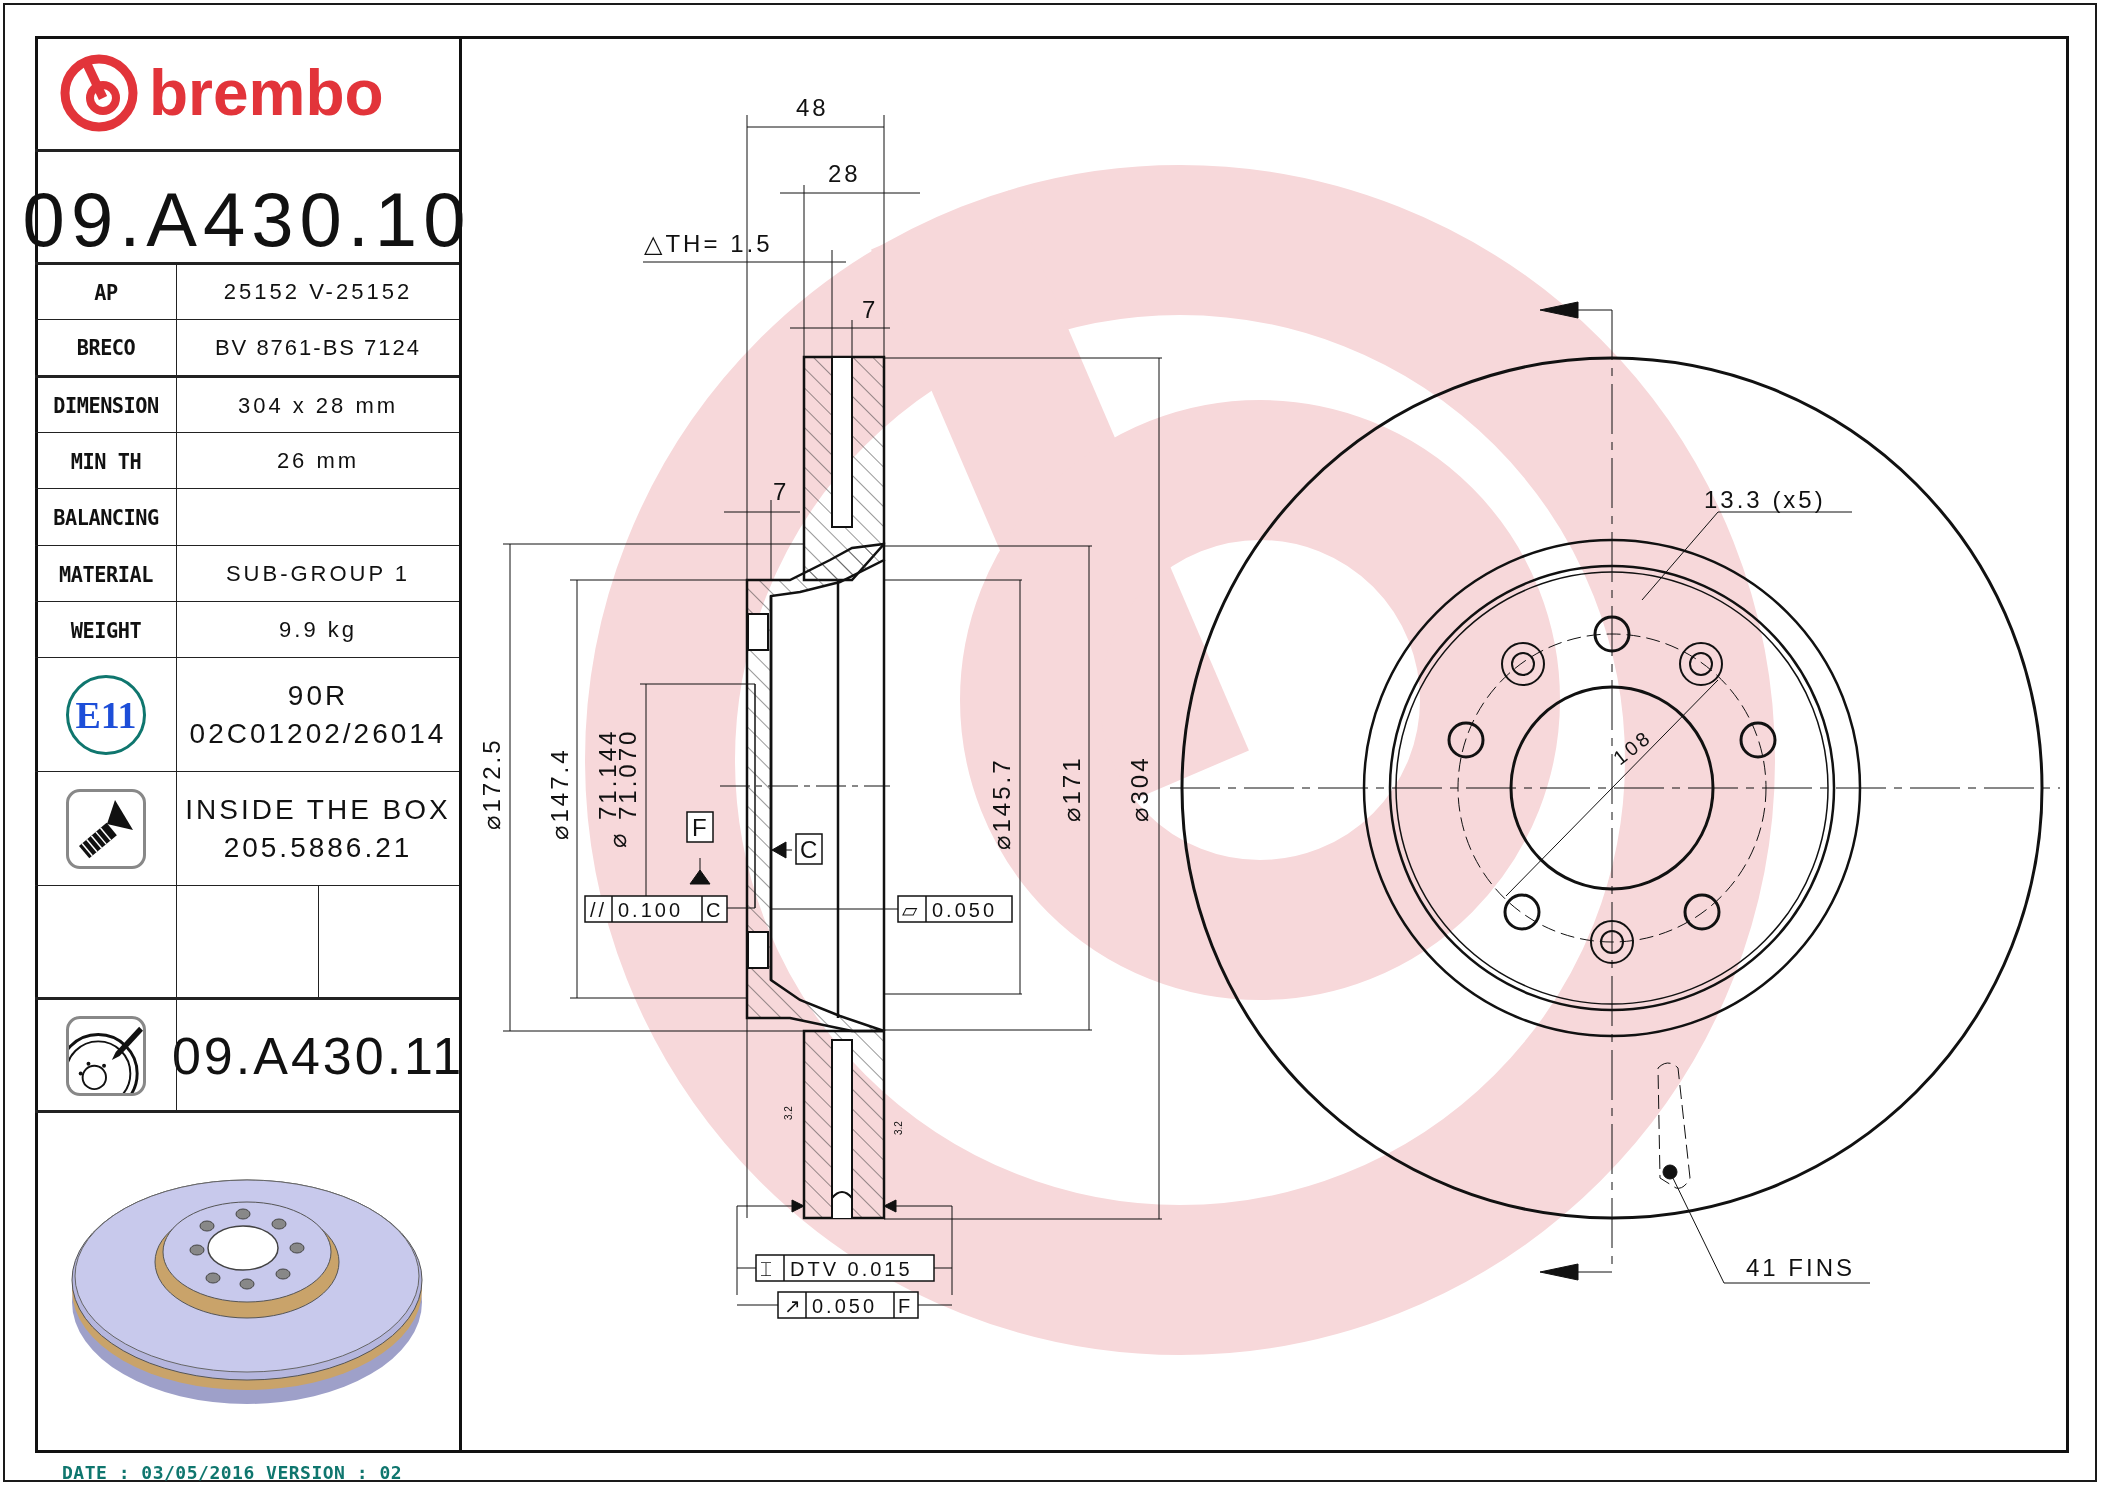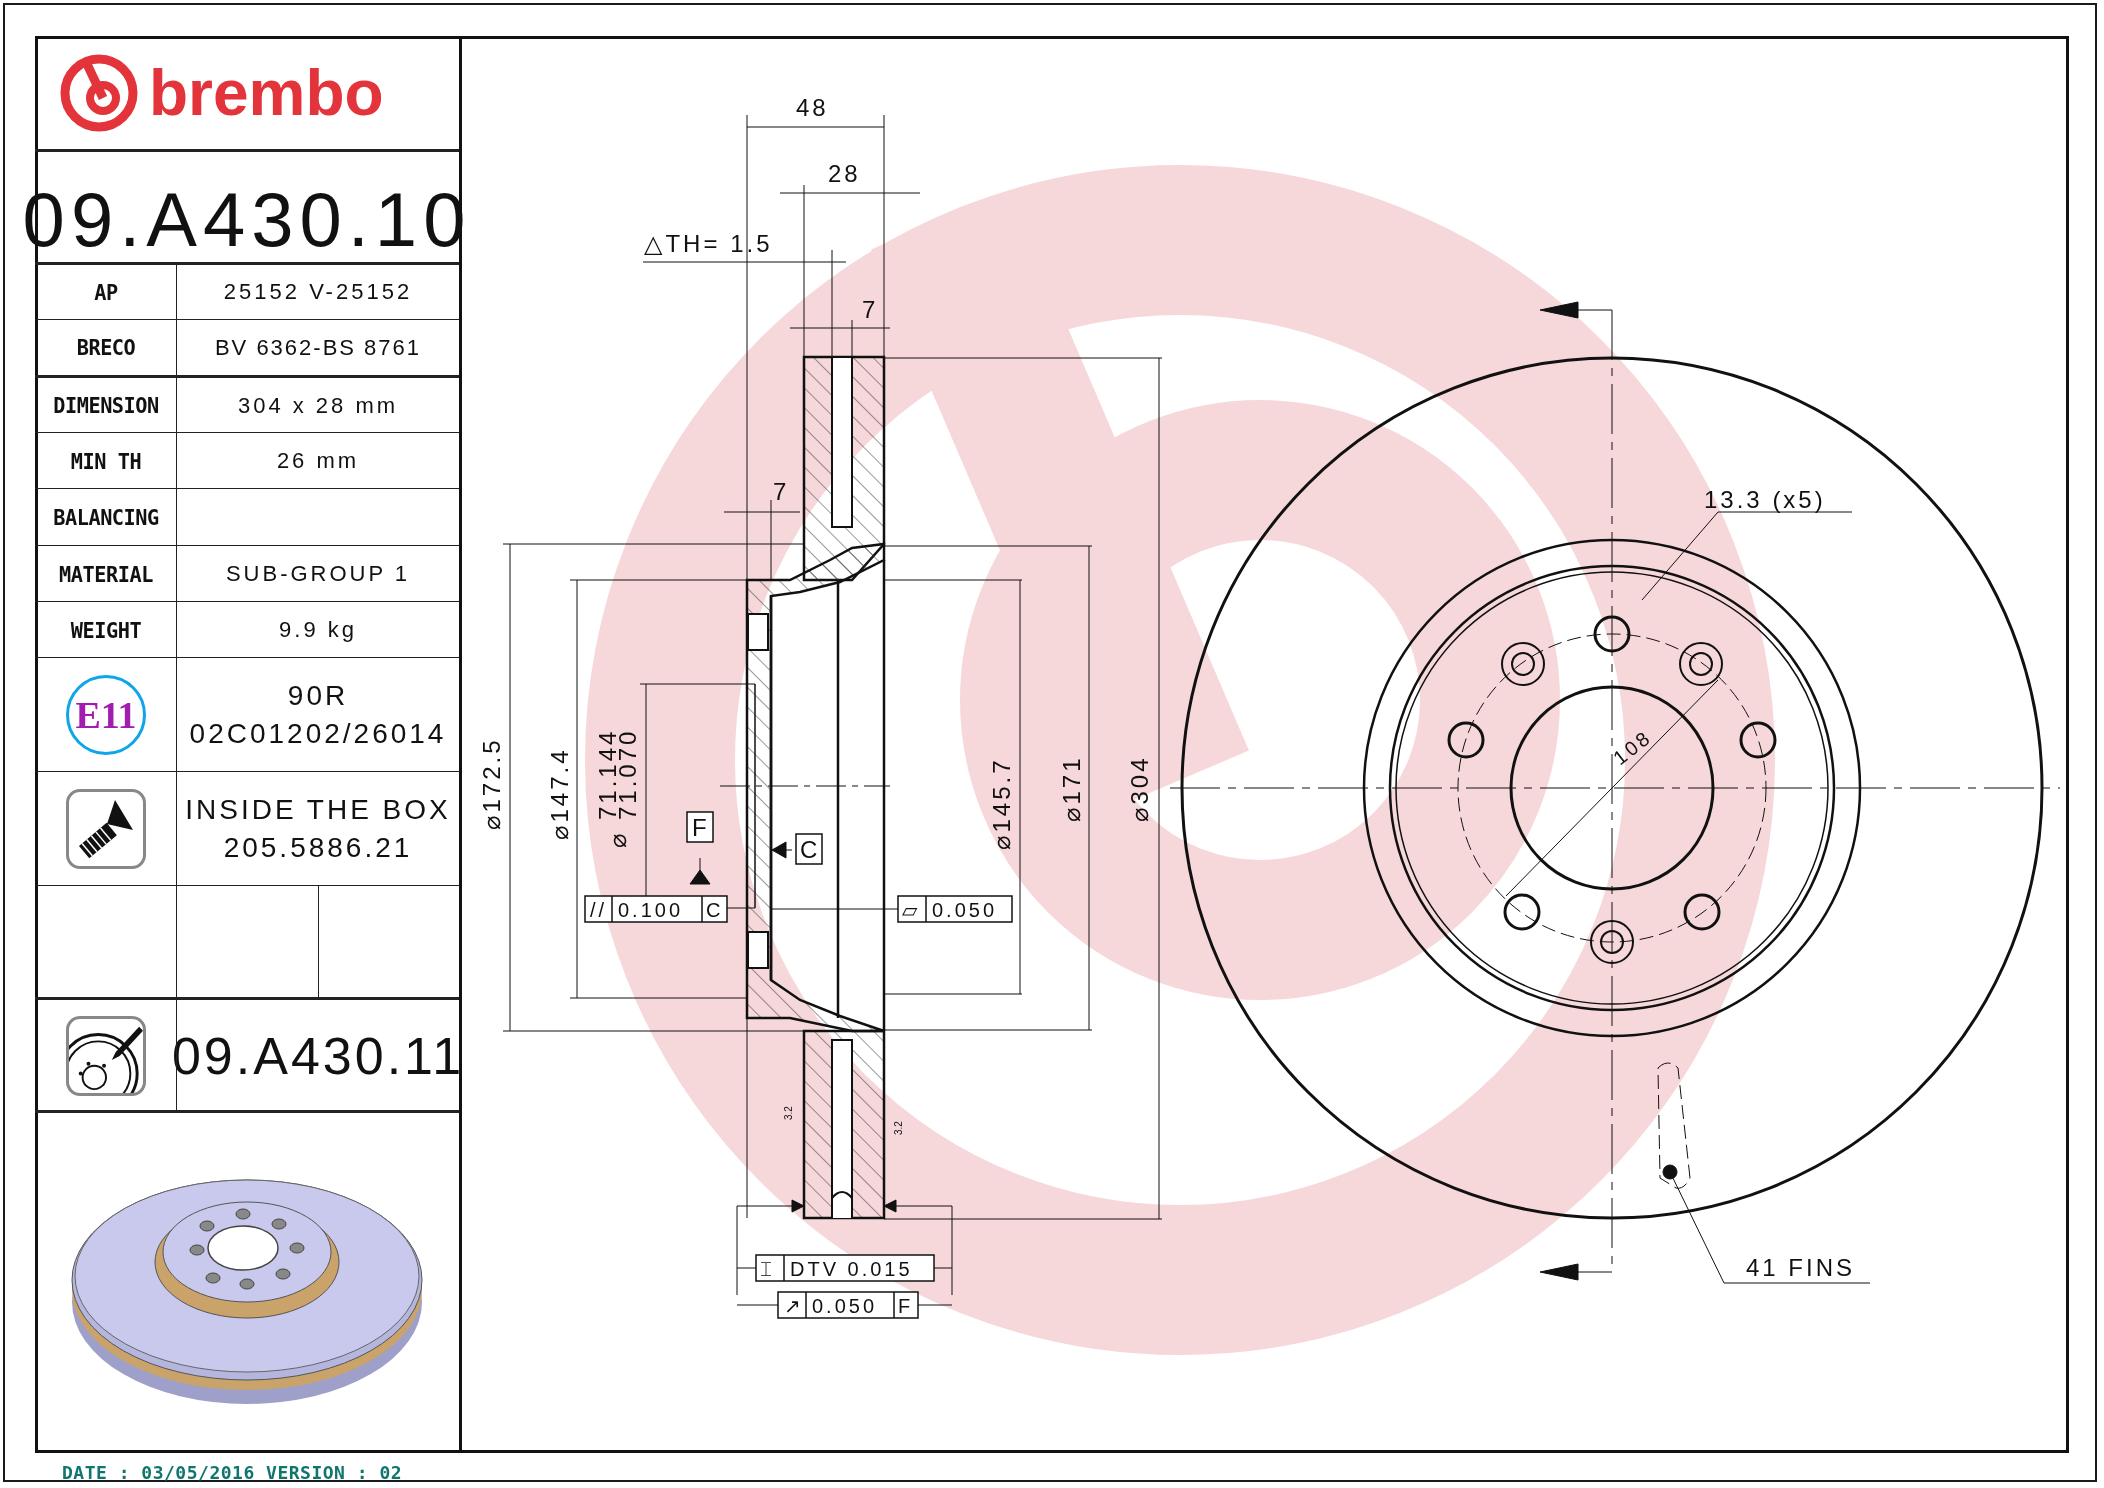--- a/index.html
+++ b/index.html
@@ -10,21 +10,21 @@
   .panel{position:absolute;left:35px;top:36px;width:427px;height:1417px;border-right:3px solid #111;box-sizing:border-box;}
   .cell{position:absolute;box-sizing:border-box;display:flex;align-items:center;justify-content:center;text-align:center;color:#111;}
   .hline{position:absolute;left:0;width:424px;background:#222;}
   .vline{position:absolute;background:#222;}
   .lbl{font-family:"DejaVu Sans Mono","Liberation Mono",monospace;font-weight:bold;font-size:22px;letter-spacing:-0.5px;transform:scaleX(0.92);}
   .val{font-family:"Liberation Sans",sans-serif;font-size:22px;letter-spacing:3px;}
   .big{font-family:"Liberation Sans",sans-serif;font-size:76px;letter-spacing:6px;}
   .mid{font-family:"Liberation Sans",sans-serif;font-size:52px;letter-spacing:3px;text-align:center;}
   .two{line-height:38px;}
   .icon-box{width:80px;height:80px;border:3px solid #888;border-radius:14px;box-sizing:border-box;display:flex;align-items:center;justify-content:center;overflow:hidden;background:#fff;}
-  .e11{width:80px;height:80px;border:3px solid #0ea5e9;border-radius:50%;box-sizing:border-box;display:flex;align-items:center;justify-content:center;font-family:"Liberation Serif",serif;font-weight:bold;font-size:38px;color:#a21caf;text-align:right;}
+  .e11{width:80px;height:80px;border:3px solid #0f766e;border-radius:50%;box-sizing:border-box;display:flex;align-items:center;justify-content:center;font-family:"Liberation Serif",serif;font-weight:bold;font-size:38px;color:#1d4ed8;text-align:right;}
   .date{position:absolute;left:62px;top:1462px;font-family:"DejaVu Sans Mono","Liberation Mono",monospace;font-weight:bold;font-size:18px;color:#0f766e;letter-spacing:0.5px;}
   .drawing{position:absolute;left:0;top:0;width:2104px;height:1488px;}
   .dimtxt{font-family:"Liberation Sans",sans-serif;font-size:24px;letter-spacing:3px;fill:#111;}
   .smalltxt{font-family:"Liberation Sans",sans-serif;font-size:20px;letter-spacing:3px;fill:#111;}
 </style>
 </head>
 <body>
 
 <div class="page">
 
@@ -235,21 +235,21 @@
     <div class="hline" style="top:113px;height:3px;"></div>
 
     <div class="cell big" style="left:0;top:128px;width:424px;height:111px;text-align:center;">09.A430.10</div>
     <div class="hline" style="top:226px;height:3px;"></div>
 
     <div class="cell lbl" style="left:0;top:229px;width:142px;height:54px;">AP</div>
     <div class="cell val" style="left:142px;top:229px;width:282px;height:54px;">25152 V-25152</div>
     <div class="hline" style="top:283px;height:1px;"></div>
 
     <div class="cell lbl" style="left:0;top:284px;width:142px;height:55px;">BRECO</div>
-    <div class="cell val" style="left:142px;top:284px;width:282px;height:55px;letter-spacing:2px;">BV 6362-BS 8761</div>
+    <div class="cell val" style="left:142px;top:284px;width:282px;height:55px;letter-spacing:2px;">BV 8761-BS 7124</div>
     <div class="hline" style="top:339px;height:3px;"></div>
 
     <div class="cell lbl" style="left:0;top:342px;width:142px;height:55px;">DIMENSION</div>
     <div class="cell val" style="left:142px;top:342px;width:282px;height:55px;">304 x 28 mm</div>
     <div class="hline" style="top:396px;height:1px;"></div>
 
     <div class="cell lbl" style="left:0;top:397px;width:142px;height:56px;">MIN TH</div>
     <div class="cell val" style="left:142px;top:397px;width:282px;height:56px;">26 mm</div>
     <div class="hline" style="top:452px;height:1px;"></div>
 

